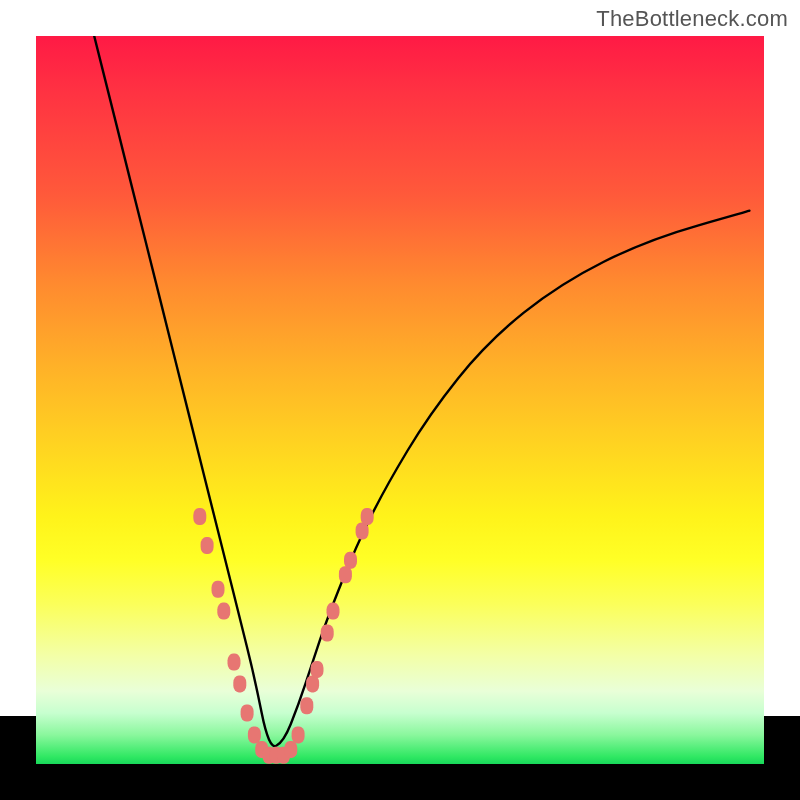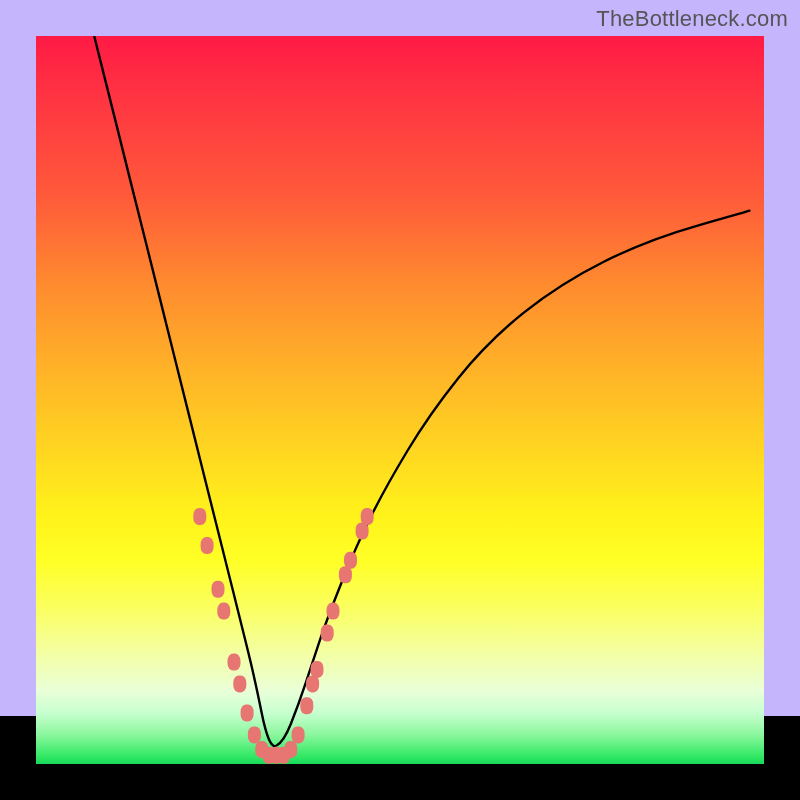--- a/index.html
+++ b/index.html
@@ -8,21 +8,21 @@
     width: 800px;
     height: 800px;
     background: #000;
     font-family: Arial, Helvetica, sans-serif;
     overflow: hidden;
   }
   .frame {
     position: relative;
     width: 800px;
     height: 716px;
-    background: #c4b5fd;
+    background: #ffffff;
   }
   .plot-area {
     position: absolute;
     left: 36px;
     top: 36px;
     width: 728px;
     height: 728px;
     overflow: hidden;
   }
   .gradient-bg {

